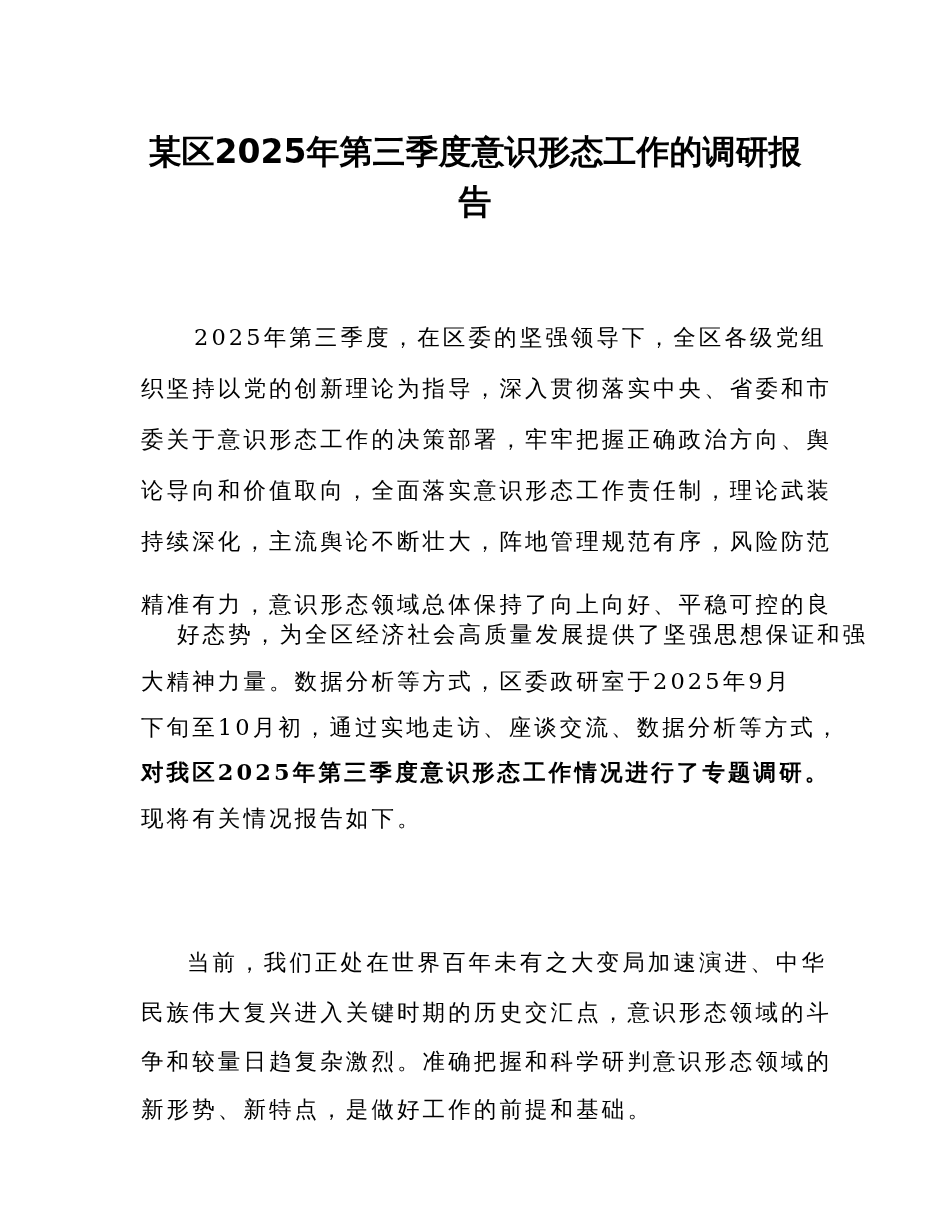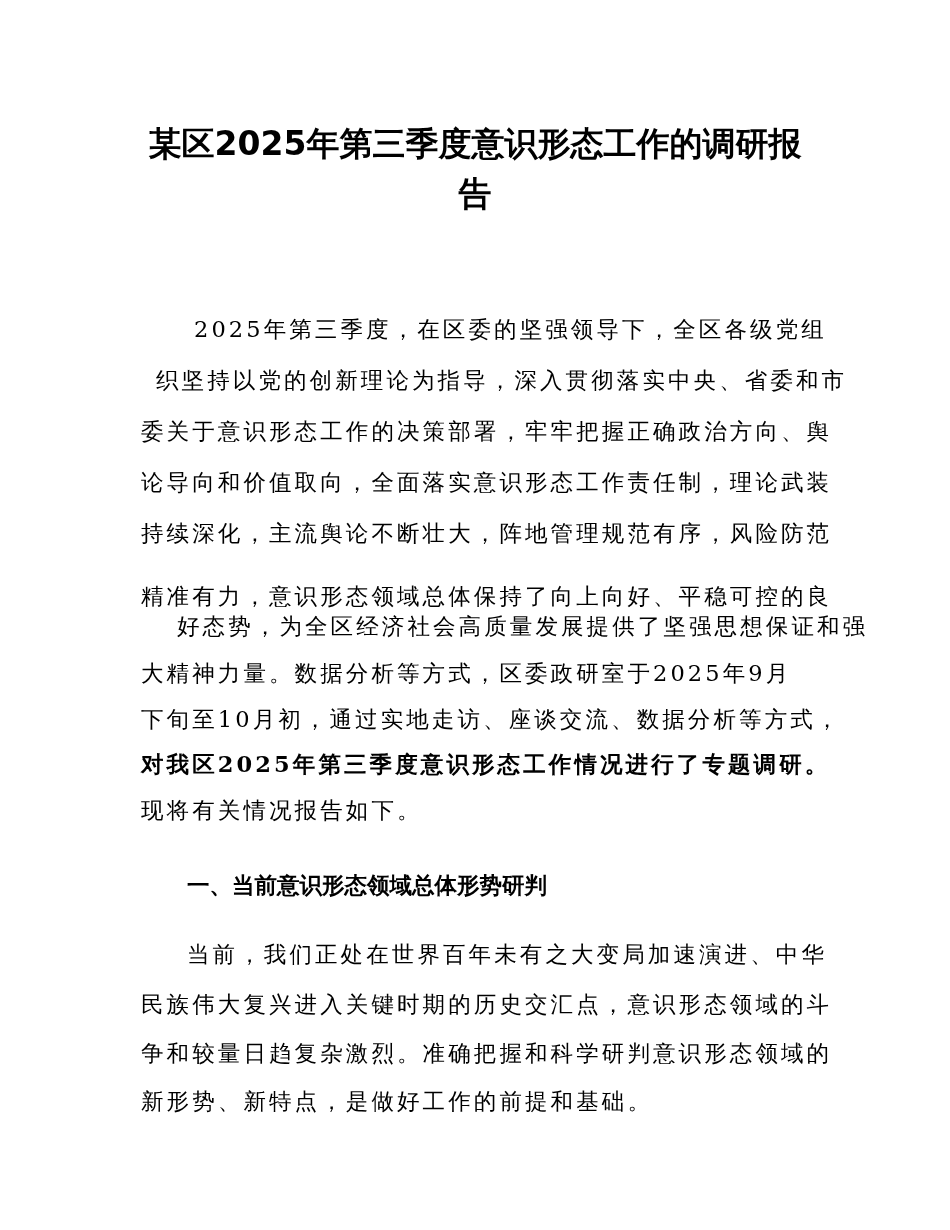--- a/index.html
+++ b/index.html
@@ -10,21 +10,21 @@
     body {
       width: 950px;
       height: 1230px;
       position: relative;
       overflow: hidden;
       font-family: "DejaVu Serif", "Liberation Serif", serif;
       color: #000000;
     }
     .page {
       position: absolute;
-      left: 0; top: 4px;
+      left: 0; top: 12px;
       width: 950px;
       height: 898px;
       background: #ffffff;
     }
     .title {
       position: absolute;
       left: 130px;
       width: 690px;
       text-align: center;
       font-family: "DejaVu Sans", "Liberation Sans", sans-serif;
@@ -65,33 +65,32 @@
 
 <div class="page">
 
   <div class="title">
     <span class="line">某区2025年第三季度意识形态工作的调研报</span>
     <span class="line">告</span>
   </div>
 
   <div class="para" style="top:0;">
     <span class="line" style="top:310px; left:46px;margin-left:7px;">2025年第三季度，在区委的坚强领导下，全区各级党组</span>
-    <span class="line" style="top:361px;margin-left:15px;">织坚持以党的创新理论为指导，深入贯彻落实中央、省委和市</span>
+    <span class="line" style="top:361px;">织坚持以党的创新理论为指导，深入贯彻落实中央、省委和市</span>
     <span class="line" style="top:412px;">委关于意识形态工作的决策部署，牢牢把握正确政治方向、舆</span>
     <span class="line" style="top:463px;">论导向和价值取向，全面落实意识形态工作责任制，理论武装</span>
     <span class="line" style="top:514px;">持续深化，主流舆论不断壮大，阵地管理规范有序，风险防范</span>
     <span class="line" style="top:565px;margin-top:12px;">精准有力，意识形态领域总体保持了向上向好、平稳可控的良</span>
     <span class="line" style="top:607px;margin-left:36px;">好态势，为全区经济社会高质量发展提供了坚强思想保证和强</span>
     <span class="line" style="top:654px;">大精神力量。数据分析等方式，区委政研室于2025年9月</span>
     <span class="line" style="top:700px;text-align:right;">下旬至10月初，通过实地走访、座谈交流、数据分析等方式，</span>
     <span class="line" style="top:745px;font-weight:bold;">对我区2025年第三季度意识形态工作情况进行了专题调研。</span>
     <span class="line" style="top:791px;">现将有关情况报告如下。</span>
   </div>
 
-  <div class="heading">一、当前意识形态领域总体形势研判</div>
 
   <div class="para" style="top:0;">
     <span class="line" style="top:935px; left:46px;">当前，我们正处在世界百年未有之大变局加速演进、中华</span>
     <span class="line" style="top:985px;">民族伟大复兴进入关键时期的历史交汇点，意识形态领域的斗</span>
     <span class="line" style="top:1034px;">争和较量日趋复杂激烈。准确把握和科学研判意识形态领域的</span>
     <span class="line" style="top:1082px;text-align:center;">新形势、新特点，是做好工作的前提和基础。</span>
   </div>
 
 </div>
 

